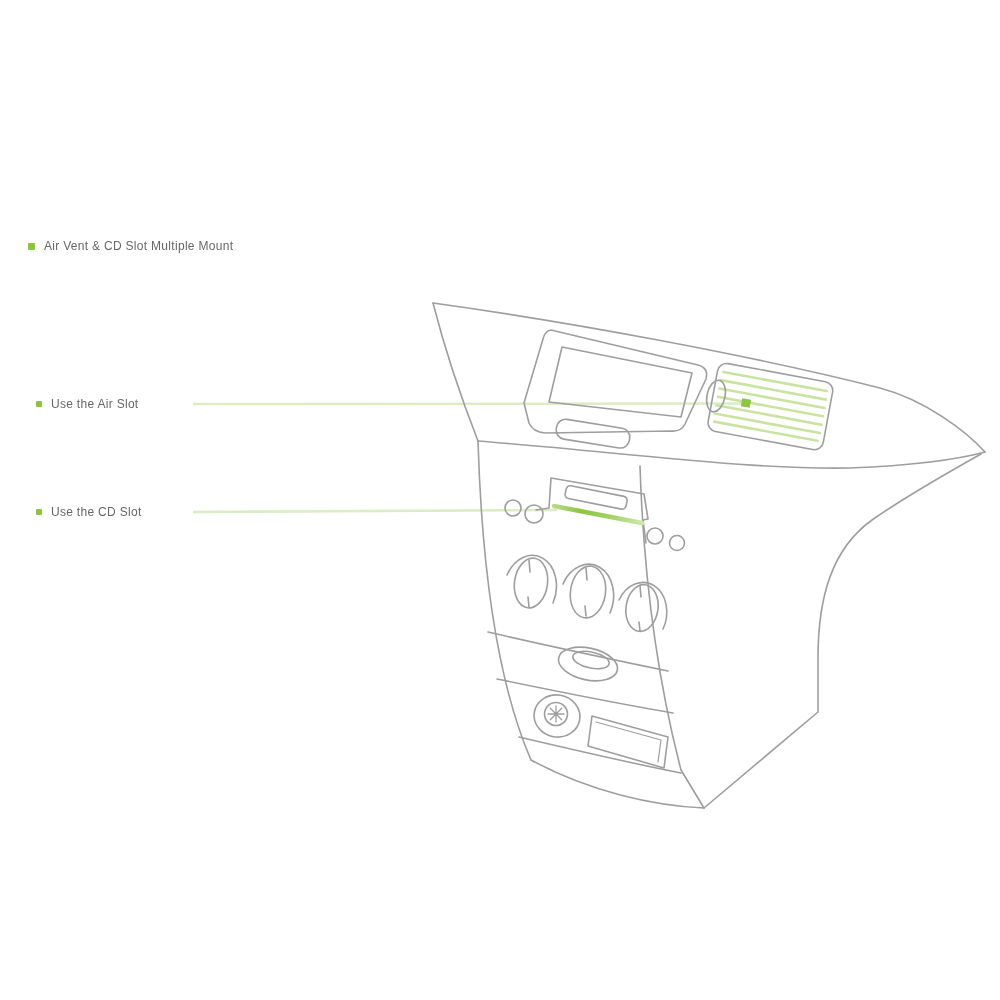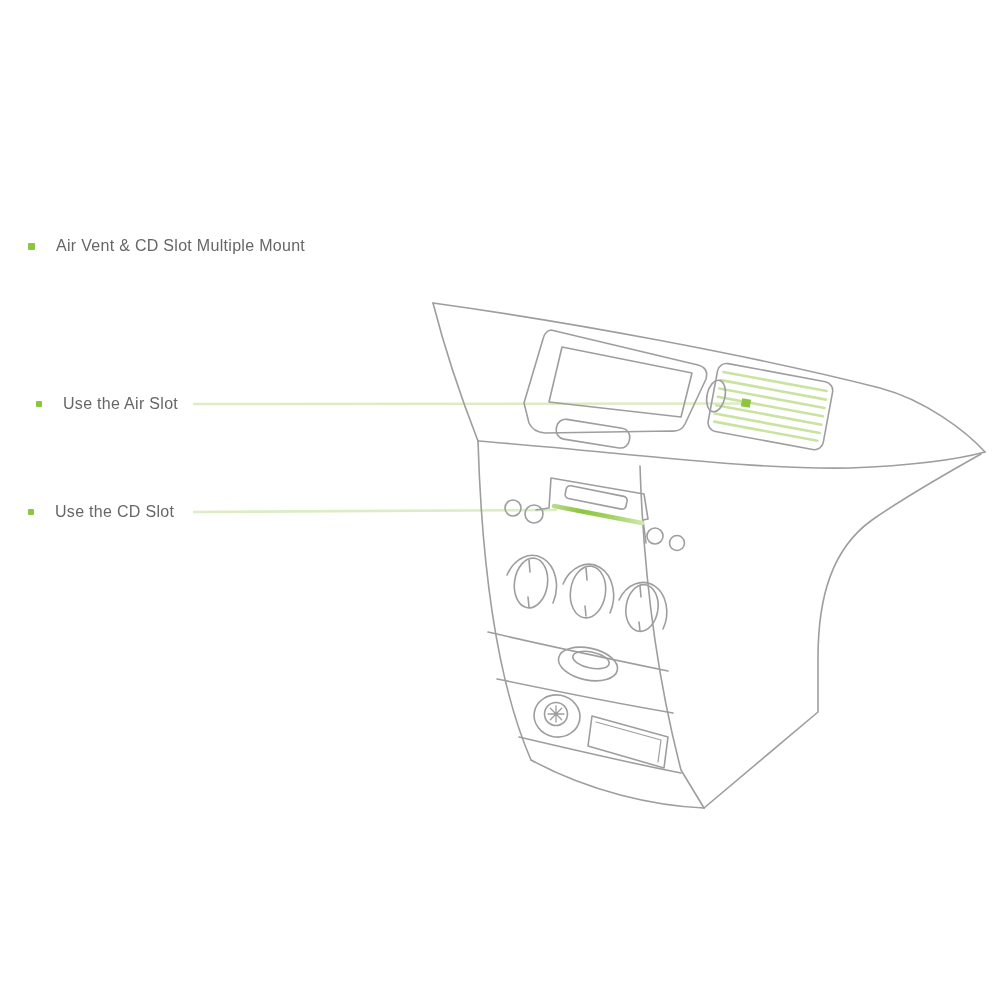--- a/index.html
+++ b/index.html
@@ -9,22 +9,22 @@
     --line-gray:#9e9e9e;
     --text-gray:#666666;
     --bg:#ffffff;
   }
   html,body{margin:0;padding:0;background:var(--bg);}
   .canvas{
     position:relative;width:1000px;height:1000px;background:var(--bg);
     font-family:"Liberation Sans",sans-serif;overflow:hidden;
   }
   .annot{
-    position:absolute;display:flex;align-items:center;gap:21px;
-    color:var(--text-gray);font-size:16px;letter-spacing:.3px;white-space:nowrap;
+    position:absolute;display:flex;align-items:center;gap:9px;
+    color:var(--text-gray);font-size:12px;letter-spacing:.3px;white-space:nowrap;
   }
   .annot .txt{line-height:20px;}
   .bullet{
     flex:0 0 auto;width:6px;height:6px;border-radius:1px;
     background:var(--accent-green);
   }
   .bullet.big{width:7px;height:7px;}
   svg{position:absolute;left:0;top:0;}
   .art{stroke:var(--line-gray);stroke-width:1.6;fill:none;
        stroke-linecap:round;stroke-linejoin:round;}
@@ -37,21 +37,21 @@
   <div class="annot" style="left:28px;top:236px">
     <span class="bullet big"></span>
     <span class="txt">Air Vent &amp; CD Slot Multiple Mount</span>
   </div>
 
   <div class="annot" style="left:36px;top:394px">
     <span class="bullet"></span>
     <span class="txt">Use the Air Slot</span>
   </div>
 
-  <div class="annot" style="left:28px;top:502px">
+  <div class="annot" style="left:36px;top:502px">
     <span class="bullet"></span>
     <span class="txt">Use the CD Slot</span>
   </div>
 
   <svg width="1000" height="1000" viewBox="0 0 1000 1000">
     <defs>
       <linearGradient id="cdGrad" gradientUnits="userSpaceOnUse" x1="554" y1="506" x2="642" y2="523">
         <stop offset="0" stop-color="#b7db89"></stop>
         <stop offset="0.3" stop-color="#8cc63e"></stop>
         <stop offset="0.65" stop-color="#a3d163"></stop>

